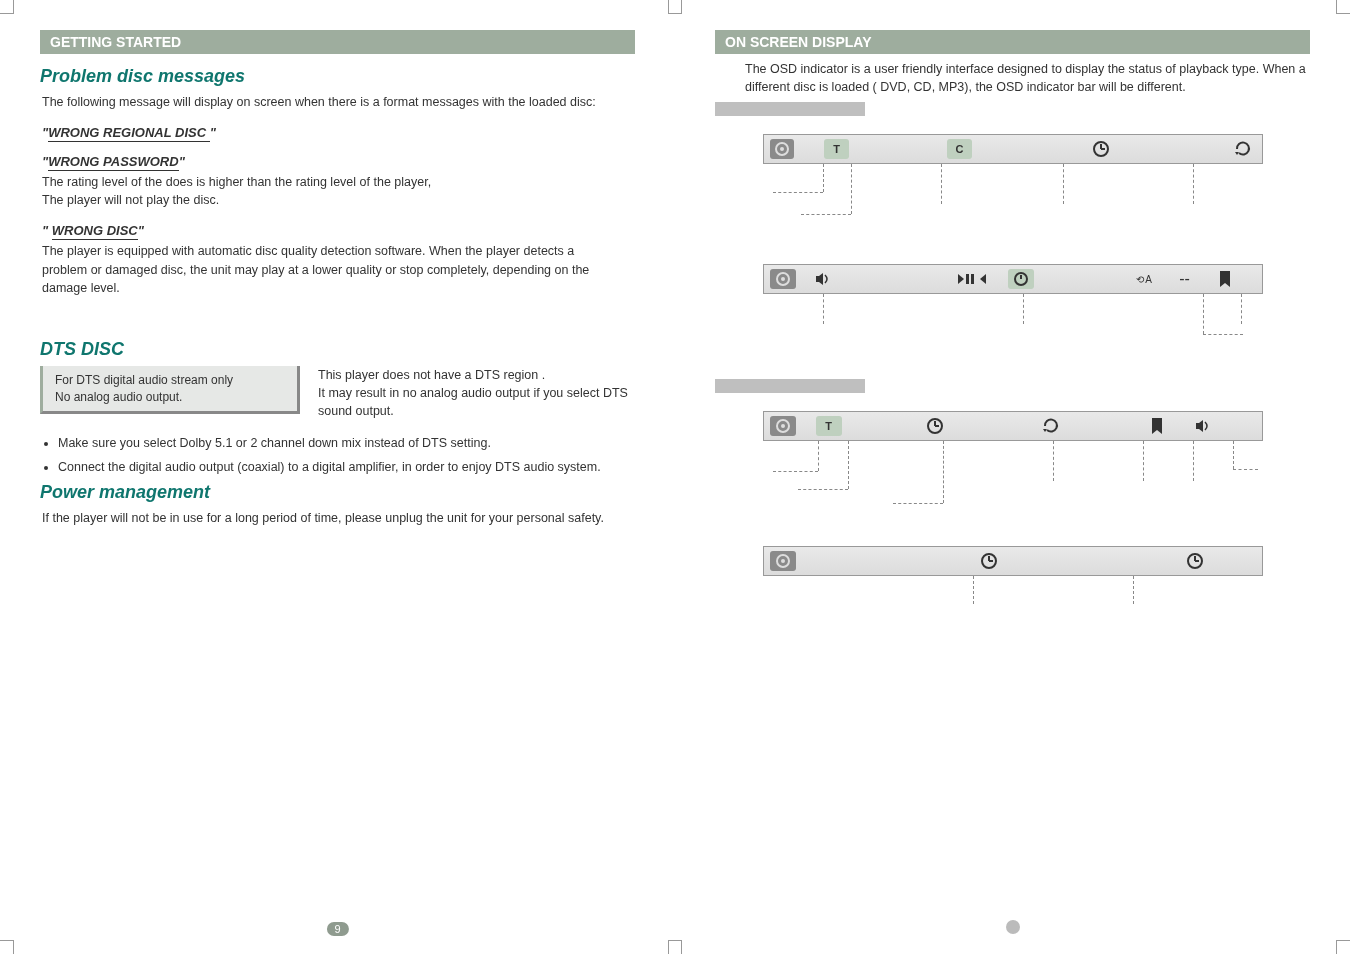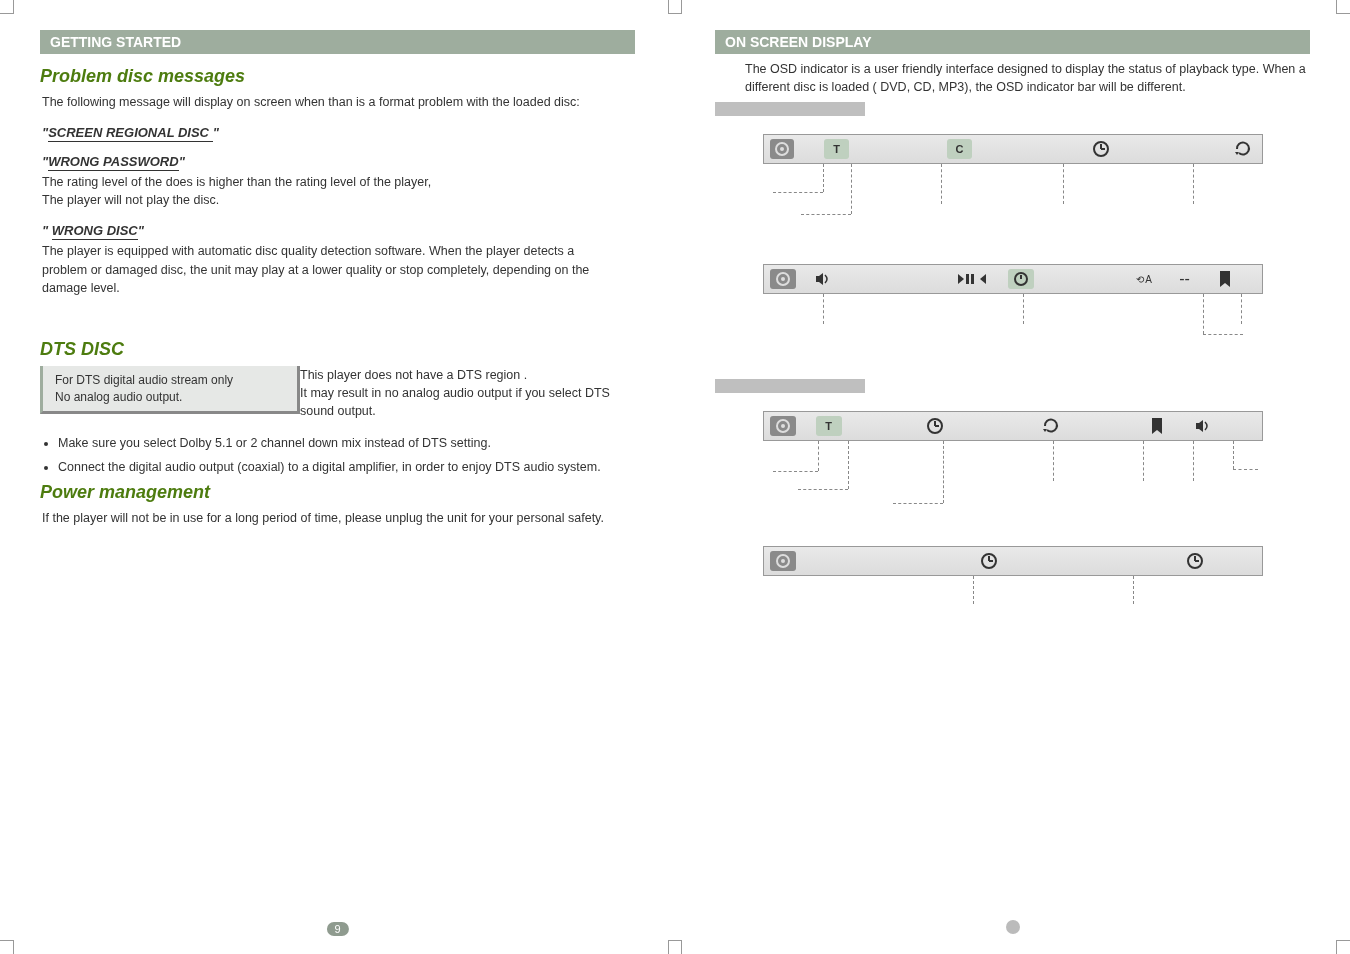--- a/index.html
+++ b/index.html
@@ -32,21 +32,21 @@
     font-weight: bold;
     font-size: 14px;
     padding: 4px 10px;
     margin-bottom: 6px;
   }
   .section-heading.right { text-align: left; }
   .h2 {
     font-style: italic;
     font-weight: bold;
     font-size: 18px;
-    color: #4d7c0f;
+    color: #0f766e;
     margin: 12px 0 6px 0;
   }
   .h3 {
     font-style: italic;
     font-weight: bold;
     font-size: 13px;
     margin: 14px 0 4px 2px;
   }
   .h3 .quoted { border-bottom: 1px solid #333; padding-bottom: 1px; }
   .body { font-size: 12.5px; line-height: 1.45; color: #333; margin-left:2px; }
@@ -108,40 +108,40 @@
     position:absolute; border-bottom:1px dashed #888; width:50px; top:40px;
   }
   .page-num {
     position:absolute; bottom:18px; left:50%; transform:translateX(-50%);
     background:#8f9b8f; color:#fff; font-size:11px; padding:1px 8px; border-radius:10px;
   }
   .page-dot {
     position:absolute; bottom:20px; left:50%; transform:translateX(-50%);
     width:14px; height:14px; border-radius:50%; background:#bbb;
   }
-  .flex-row { display:flex; align-items:flex-start; margin-top:6px;}
+  .flex-row { display:flex; gap:18px; align-items:flex-start; margin-top:6px;}
   svg { display:block; }
 </style>
 </head>
 <body>
 
 <div class="crop-mark crop-tl"></div>
 <div class="crop-mark crop-tr"></div>
 <div class="crop-mark crop-bl"></div>
 <div class="crop-mark crop-br"></div>
 <div class="crop-mark crop-tc"></div>
 <div class="crop-mark crop-bc"></div>
 
 <div class="page">
   <div class="section-heading">GETTING STARTED</div>
 
   <div class="h2">Problem disc messages</div>
-  <div class="body">The following message will display on screen when than is a format problem with the loaded disc:</div>
-
-  <div class="h3">"<span class="quoted">SCREEN REGIONAL DISC </span>"</div>
+  <div class="body">The following message will display on screen when there is a format messages with the loaded disc:</div>
+
+  <div class="h3">"<span class="quoted">WRONG REGIONAL DISC </span>"</div>
 
   <div class="h3">"<span class="quoted">WRONG PASSWORD</span>"</div>
   <div class="body">The rating level of the does is higher than the rating level of the player,</div>
   <div class="body">The player will not play the disc.</div>
 
   <div class="h3">" <span class="quoted">WRONG DISC</span>"</div>
   <div class="body" style="max-width:560px">The player is equipped with automatic disc quality detection software. When the player detects a problem or damaged disc, the unit may play at a lower quality or stop completely, depending on the damage level.</div>
 
   <div class="h2" style="margin-top:42px">DTS DISC</div>
 

